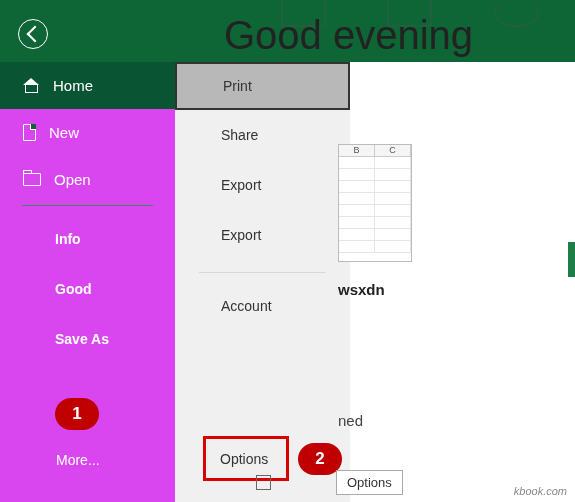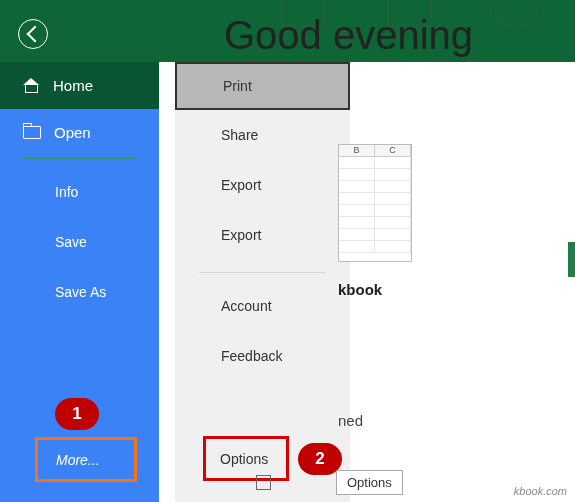--- a/index.html
+++ b/index.html
@@ -4,37 +4,37 @@
   <style>
     * { margin: 0; padding: 0; box-sizing: border-box; font-family: "Segoe UI", sans-serif; }
     body { width: 575px; height: 502px; overflow: hidden; background: #fff; position: relative; }
     
     .top-bar { position: absolute; top: 0; left: 0; right: 0; height: 62px; background: #0e6536; }
     .back-circle { position: absolute; top: 19px; left: 18px; width: 30px; height: 30px; border: 1.5px solid #fff; border-radius: 50%; display: flex; align-items: center; justify-content: center; cursor: pointer; }
     .back-arrow { width: 12px; height: 12px; border-left: 2px solid #fff; border-bottom: 2px solid #fff; transform: rotate(45deg); margin-left: 3px; }
     
     .greeting { position: absolute; top: 13px; left: 224px; font-size: 40px; font-weight: 400; color: #222; }
     
-    .sidebar { position: absolute; top: 62px; left: 0; width: 159px; height: 440px; background: #3b82f6; }
+    .sidebar { position: absolute; top: 62px; left: 0; width: 175px; height: 440px; background: #d946ef; }
     .nav-item { display: flex; align-items: center; height: 47px; padding-left: 23px; color: #fff; font-size: 15px; cursor: pointer; gap: 13px; }
-    .nav-item.sub { padding-left: 55px; height: 50px; font-size: 14px; }
+    .nav-item.sub { padding-left: 55px; height: 50px; font-size: 14px; font-weight: bold; }
     .nav-item.active { background: #095433; }
     .divider { height: 1px; background: #3d8a5f; margin: 2px 22px 8px 22px; }
     
     .icon-home { width: 17px; height: 15px; position: relative; }
     .icon-home::before { content: ""; position: absolute; bottom: 0; left: 2px; width: 11px; height: 8px; border: 1.5px solid #fff; border-top: none; }
     .icon-home::after { content: ""; position: absolute; top: 0; left: 0; width: 0; height: 0; border-left: 8.5px solid transparent; border-right: 8.5px solid transparent; border-bottom: 7px solid #fff; }
     
     .icon-doc { width: 13px; height: 17px; border: 1.5px solid #fff; border-radius: 1px; position: relative; }
     .icon-doc::after { content: ""; position: absolute; top: -1px; right: -1px; width: 5px; height: 5px; background: #0e6536; border-left: 1.5px solid #fff; border-bottom: 1.5px solid #fff; }
     
     .icon-folder { width: 18px; height: 13px; border: 1.5px solid #fff; border-radius: 1px; position: relative; }
     .icon-folder::before { content: ""; position: absolute; top: -4px; left: -1.5px; width: 7px; height: 3px; border: 1.5px solid #fff; border-bottom: none; }
     
-    .more-wrap { position: absolute; bottom: 20px; left: 35px; width: 102px; height: 45px; border: 3px solid #f97316; display: flex; align-items: center; justify-content: flex-start; padding-left: 18px; color: #fff; font-size: 14px; cursor: pointer; font-style: italic; }
+    .more-wrap { position: absolute; bottom: 20px; left: 35px; width: 102px; height: 45px; border: 3px solid #d946ef; display: flex; align-items: center; justify-content: flex-start; padding-left: 18px; color: #fff; font-size: 14px; cursor: pointer; }
     .badge { position: absolute; width: 44px; height: 32px; background: #c00000; border-radius: 16px; display: flex; align-items: center; justify-content: center; color: #fff; font-weight: bold; font-size: 17px; }
     .badge.b1 { top: 398px; left: 55px; }
     .badge.b2 { top: 443px; left: 298px; }
     
     .flyout { position: absolute; top: 62px; left: 175px; width: 175px; height: 440px; background: #f0f0f0; }
     .fly-item { display: flex; align-items: center; height: 50px; padding-left: 46px; font-size: 14px; color: #333; cursor: pointer; }
     .fly-print { height: 48px; border: 2px solid #333; background: #b8b8b8; margin: 0px; }
     .fly-sep { height: 1px; background: #d8d8d8; margin: 12px 24px 8px 24px; }
     .options-box { position: absolute; bottom: 21px; left: 28px; width: 86px; height: 45px; border: 3px solid #d80000; display: flex; align-items: center; padding-left: 14px; font-size: 14px; color: #333; cursor: pointer; }
     
@@ -72,29 +72,33 @@
 </div>
 
 <div class="greeting">Good evening</div>
 
 <div class="sidebar">
   <div class="nav-item active">
     <div class="icon-home"></div>
     <span>Home</span>
   </div>
   <div class="nav-item">
+    <div class="icon-doc"></div>
+    <span>New</span>
+  </div>
+  <div class="nav-item">
     <div class="icon-folder"></div>
     <span>Open</span>
   </div>
   <div class="divider"></div>
   <div class="nav-item sub">
     <span>Info</span>
   </div>
   <div class="nav-item sub">
-    <span>Save</span>
+    <span>Good</span>
   </div>
   <div class="nav-item sub">
     <span>Save As</span>
   </div>
   <div class="more-wrap">
     <span>More...</span>
   </div>
 </div>
 
 <div class="badge b1">
@@ -110,23 +114,20 @@
   </div>
   <div class="fly-item">
     <span>Export</span>
   </div>
   <div class="fly-item">
     <span>Export</span>
   </div>
   <div class="fly-sep"></div>
   <div class="fly-item">
     <span>Account</span>
-  </div>
-  <div class="fly-item">
-    <span>Feedback</span>
   </div>
   <div class="options-box">
     <span>Options</span>
   </div>
 </div>
 
 <div class="badge b2">
     <span>2</span>
   </div>
 
@@ -162,21 +163,21 @@
       </div>
     <div class="grid-row">
         <span></span>
         <span></span>
       </div>
     <div class="grid-row">
         <span></span>
         <span></span>
       </div>
   </div>
-  <div class="wb-label">kbook</div>
+  <div class="wb-label">wsxdn</div>
   <div class="pinned-txt">ned</div>
   <div class="name-row">
     <div class="checkbox"></div>
     <div class="name-txt">Name</div>
   </div>
   <div class="tooltip">Options</div>
   <div class="green-edge"></div>
 </div>
 
 <div class="watermark">kbook.com</div>

